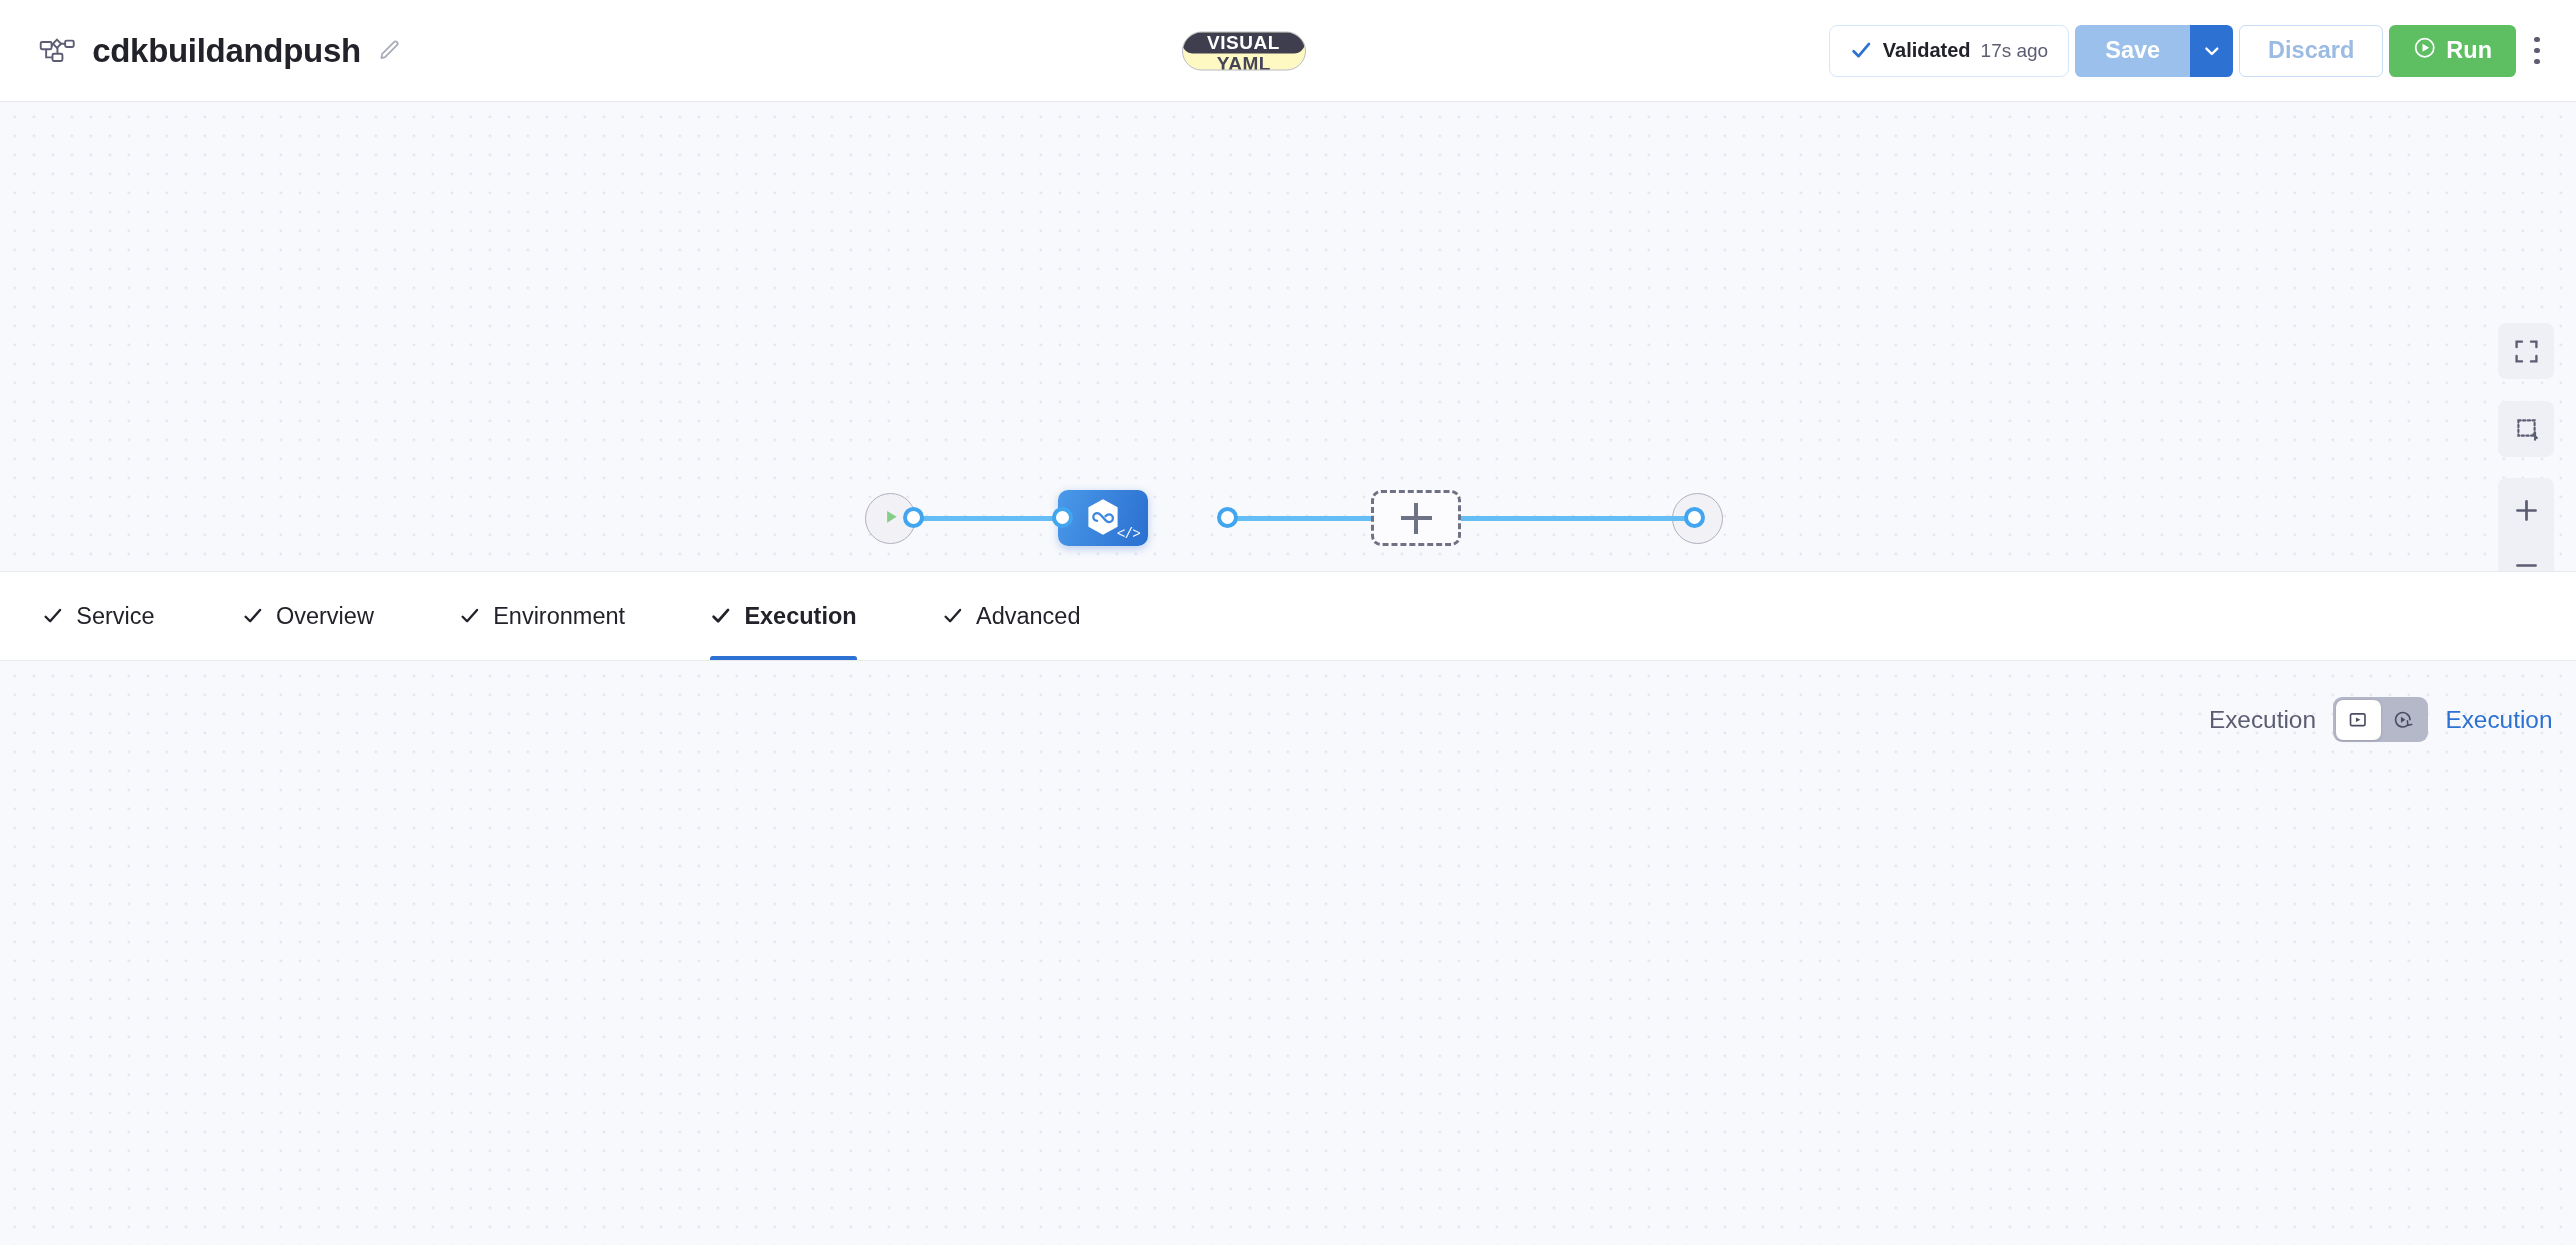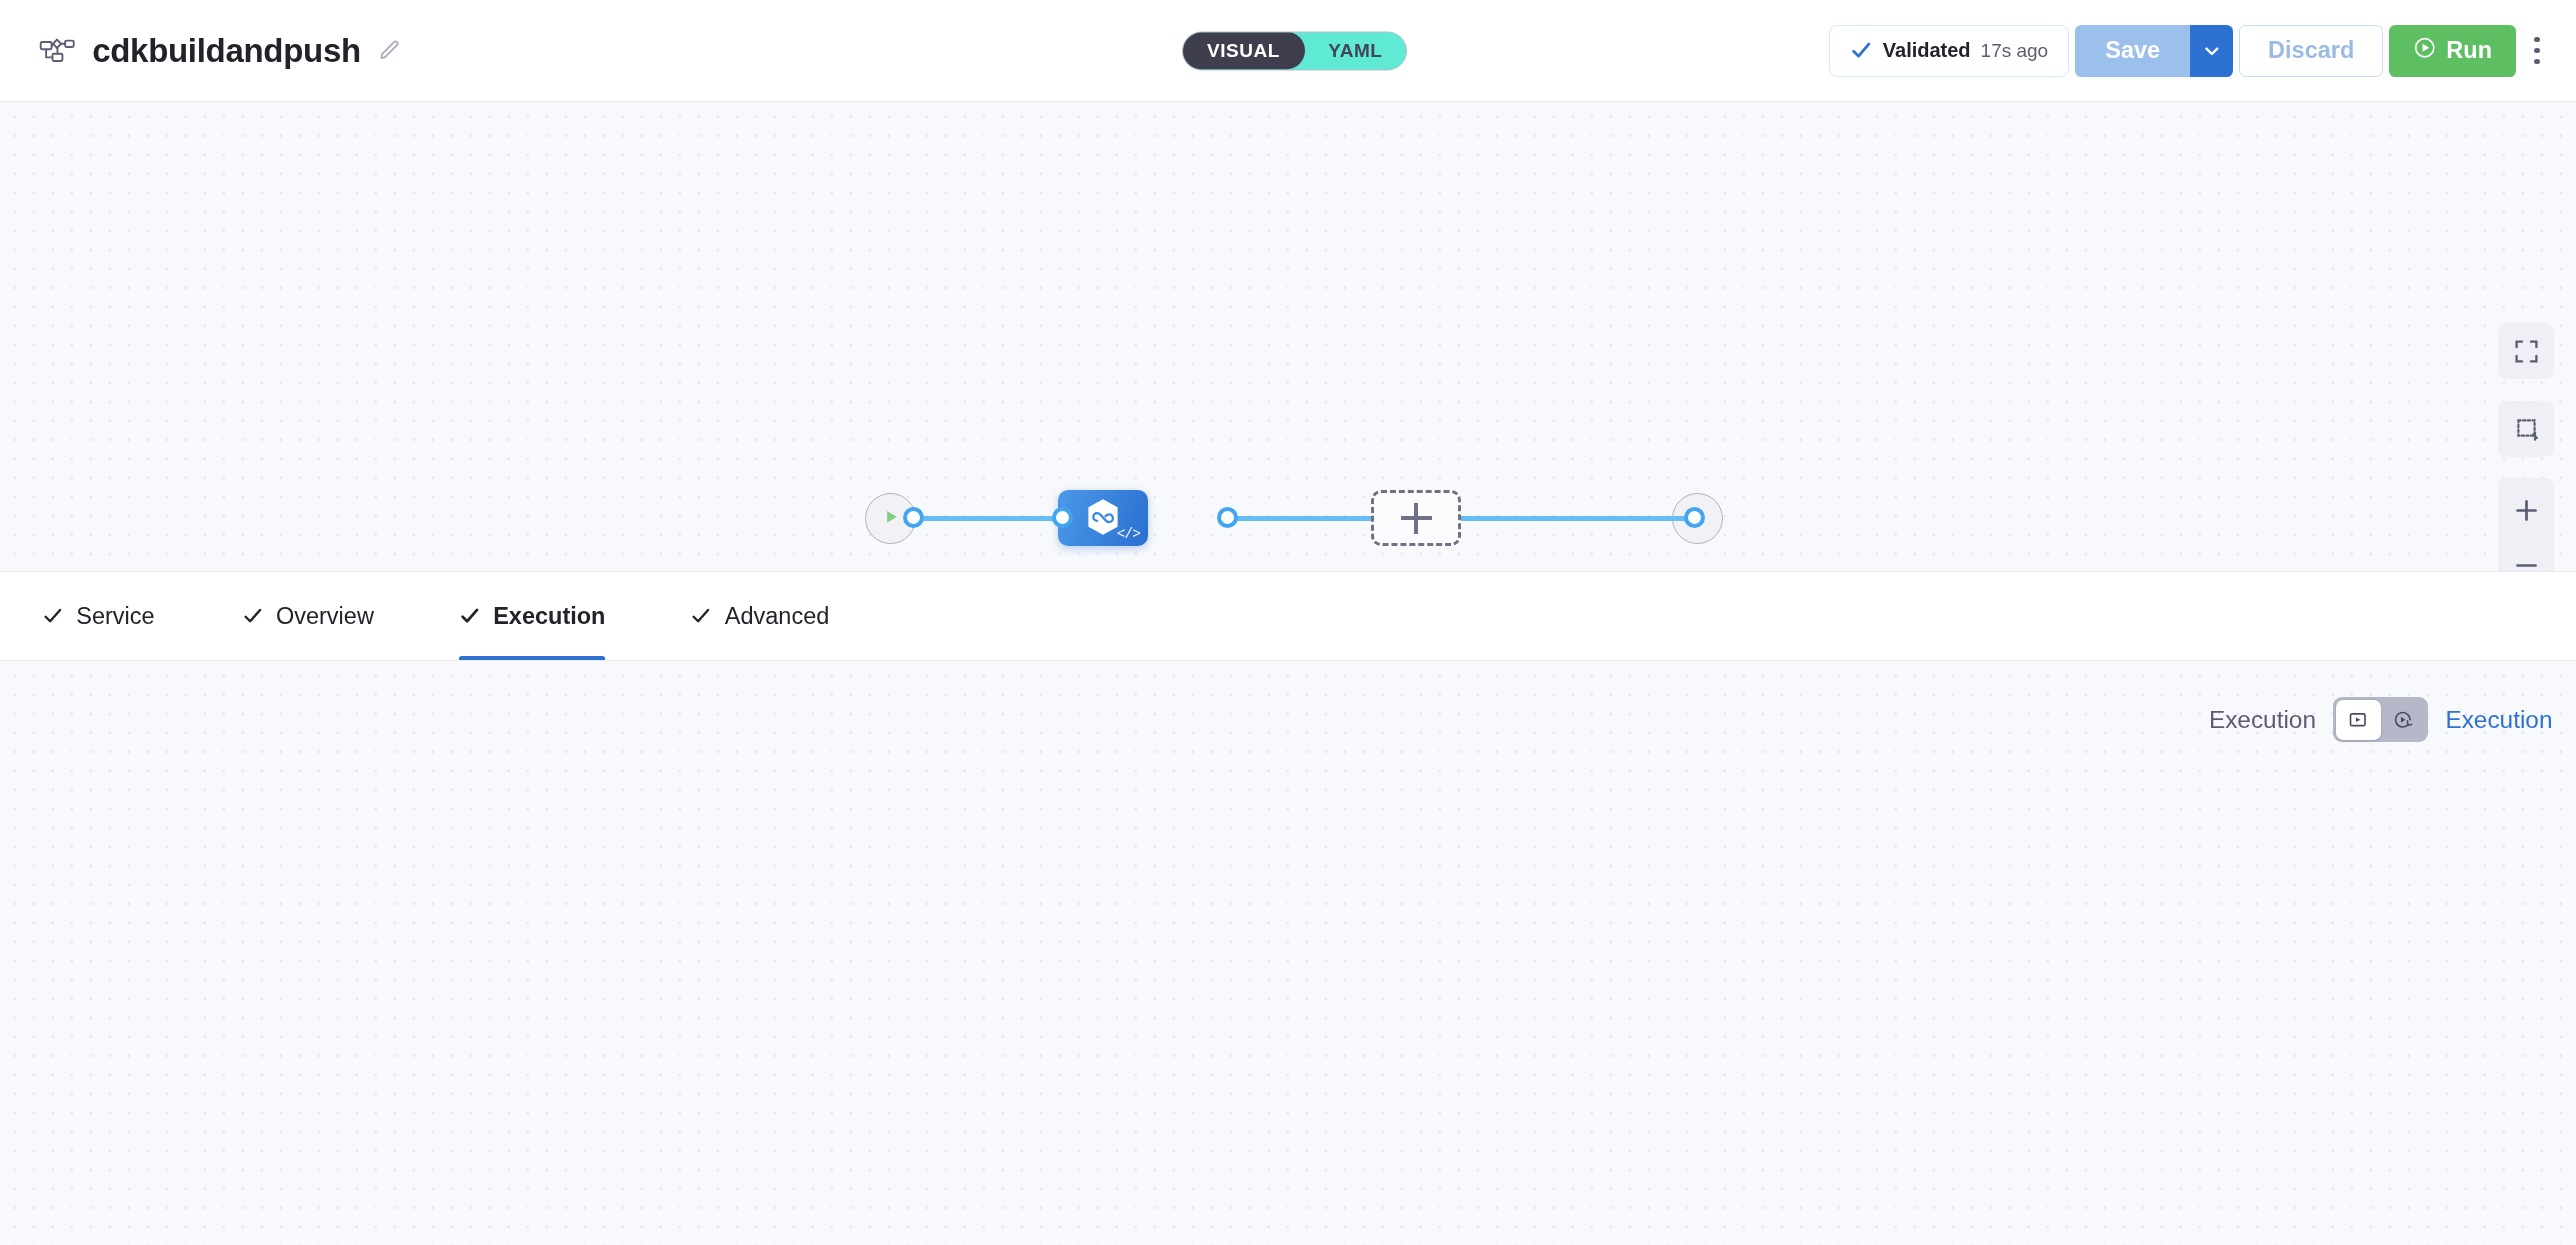--- a/index.html
+++ b/index.html
@@ -31,21 +31,21 @@
   }
   .edit-pencil { width: 25px; height: 25px; display: block; }
 
   .hdr-center {
     position: absolute; left: 1182px; top: 50%;
     transform: translateY(-50%);
   }
   .mode-toggle {
     display: flex; align-items: stretch;
     border: 0.9px solid #b8bac7; border-radius: 20px;
-    height: 39px; overflow: hidden; background: #5eead4;
+    height: 39px; overflow: hidden; background: #fef9c3; flex-direction: column;
   }
   .mode-seg {
     display: flex; align-items: center; justify-content: center;
     font-size: 19px; font-weight: bold; letter-spacing: 0.5px;
     padding: 0 23.5px; color: #454558; cursor: pointer;
   }
   .mode-seg.active {
     background: #3e3e4f; color: #ffffff; border-radius: 20px;
     margin: -0.9px 0 -0.9px -0.9px; padding: 0 25px;
   }
@@ -350,20 +350,28 @@
       <span>Service</span>
     </div>
     <div class="tab">
       <span class="tcheck">
         <svg viewBox="0 0 24 24" width="21.7" height="21.7" fill="none" stroke="#22222a" stroke-width="2.6" stroke-linecap="round" stroke-linejoin="round">
             <path d="M4 13 L9 18 L20 5.5"></path>
           </svg>
       </span>
       <span>Overview</span>
     </div>
+    <div class="tab">
+      <span class="tcheck">
+        <svg viewBox="0 0 24 24" width="21.7" height="21.7" fill="none" stroke="#22222a" stroke-width="2.6" stroke-linecap="round" stroke-linejoin="round">
+            <path d="M4 13 L9 18 L20 5.5"></path>
+          </svg>
+      </span>
+      <span>Environment</span>
+    </div>
     <div class="tab active">
       <span class="tcheck">
         <svg viewBox="0 0 24 24" width="21.7" height="21.7" fill="none" stroke="#22222a" stroke-width="3" stroke-linecap="round" stroke-linejoin="round">
             <path d="M4 13 L9 18 L20 5.5"></path>
           </svg>
       </span>
       <span>Execution</span>
     </div>
     <div class="tab">
       <span class="tcheck">

